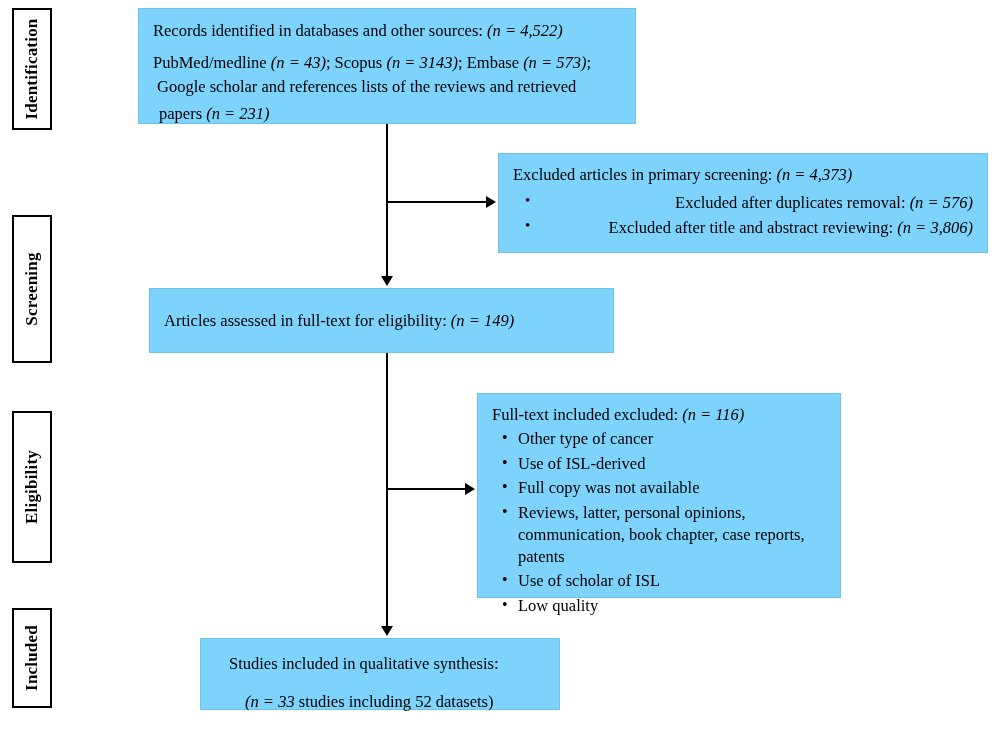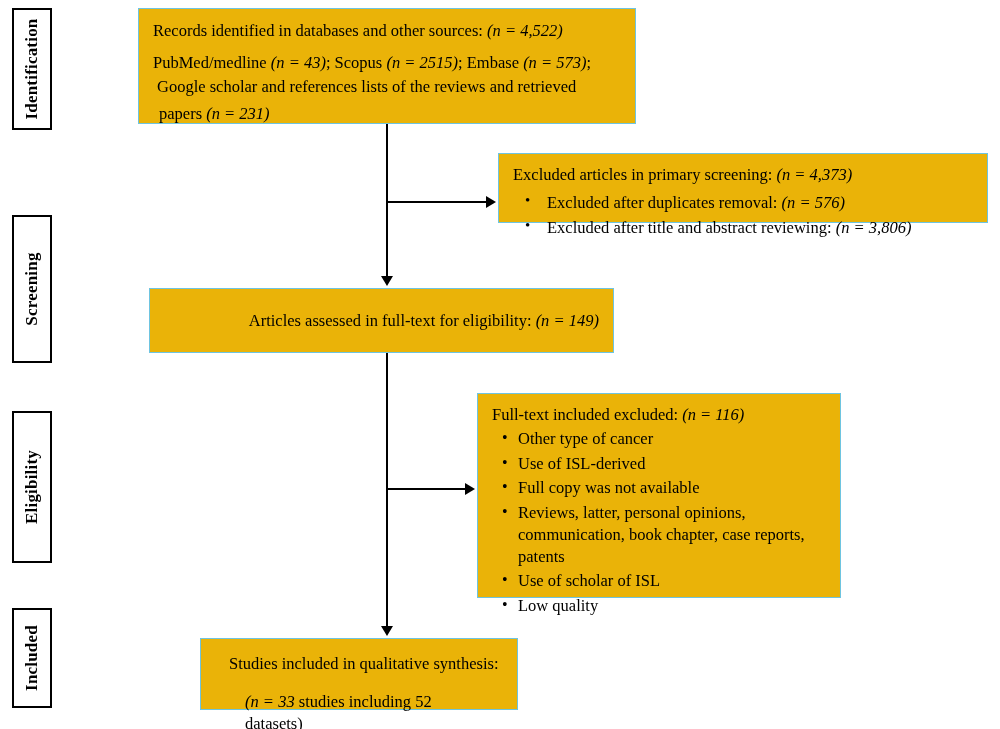--- a/index.html
+++ b/index.html
@@ -37,21 +37,21 @@
     font-weight: bold;
     font-size: 17px;
     letter-spacing: 0.2px;
     font-family: "Liberation Serif", serif;
   }
 
   
   .box {
     position: absolute;
     border: 1.6px solid #6ec4e0;
-    background: #eab308;
+    background: #7dd3fc;
     box-sizing: border-box;
     font-size: 16.5px;
     line-height: 1.32;
     padding: 10px 14px;
   }
   .box .ital { font-style: italic; }
   .box p { margin: 0 0 10px 0; }
   .box p:last-child { margin-bottom: 0; }
 
   ul.bul {
@@ -63,21 +63,21 @@
     position: relative;
     margin-bottom: 3px;
   }
   ul.bul li:before {
     content: "\2022";
     position: absolute;
     left: -16px;
     top: -1px;
     font-size: 16px;
   }
-  ul.bul.wide { padding-left: 34px; }
+  ul.bul.wide { padding-left: 34px; text-align: right; }
   ul.bul.wide li:before { left: -22px; font-size: 15px; }
 
   
   .ln-v, .ln-h {
     position: absolute;
     background: #000000;
   }
   .ln-v { width: 2px; }
   .ln-h { height: 2px; }
   .arw-d, .arw-r {
@@ -115,46 +115,46 @@
   <div class="stage-label" style="left:12px; top:608px; width:40px; height:100px;">
     <span>Included</span>
   </div>
 
   <div class="box" style="left:138px; top:8px; width:498px; height:116px; padding-top:11px;">
     <p>
       <span>Records identified in databases and other sources:</span>
       <span class="ital">(n = 4,522)</span>
     </p>
     <p style="margin-bottom:2px;">
-      <span>PubMed/medline </span><span class="ital">(n = 43)</span><span>; Scopus </span><span class="ital">(n = 2515)</span><span>; Embase </span><span class="ital">(n = 573)</span><span>;</span>
+      <span>PubMed/medline </span><span class="ital">(n = 43)</span><span>; Scopus </span><span class="ital">(n = 3143)</span><span>; Embase </span><span class="ital">(n = 573)</span><span>;</span>
     </p>
     <p style="margin:0 0 2px 4px;">Google scholar and references lists of the reviews and retrieved</p>
     <p style="margin:6px;font-family:Liberation Serif, serif;">
       <span>papers </span><span class="ital">(n = 231)</span>
     </p>
   </div>
 
-  <div class="box" style="left:498px; top:153px; width:490px; height:70px; padding-top:10px;">
+  <div class="box" style="left:498px; top:153px; width:490px; height:100px; padding-top:10px;">
     <p style="margin-bottom:6px;">
       <span>Excluded articles in primary screening:</span>
       <span class="ital">(n = 4,373)</span>
     </p>
     <ul class="bul wide">
       <li>
         <span>Excluded after duplicates removal:</span>
         <span class="ital">(n = 576)</span>
       </li>
       <li>
         <span>Excluded after title and abstract reviewing:</span>
         <span class="ital">(n = 3,806)</span>
       </li>
     </ul>
   </div>
 
-  <div class="box" style="left:149px; top:288px; width:465px; height:65px; display:flex; align-items:center; justify-content:flex-end;">
+  <div class="box" style="left:149px; top:288px; width:465px; height:65px; display:flex; align-items:center; justify-content:flex-start;">
     <span>
       <span>Articles assessed in full-text for eligibility:</span>
       <span class="ital">(n = 149)</span>
     </span>
   </div>
 
   <div class="box" style="left:477px; top:393px; width:364px; height:205px; padding-top:10px;">
     <p style="margin-bottom:2px;">
       <span>Full-text included excluded:</span>
       <span class="ital">(n = 116)</span>
@@ -162,21 +162,21 @@
     <ul class="bul">
       <li>Other type of cancer</li>
       <li>Use of ISL-derived</li>
       <li>Full copy was not available</li>
       <li>Reviews, latter, personal opinions, communication, book chapter, case reports, patents</li>
       <li>Use of scholar of ISL</li>
       <li>Low quality</li>
     </ul>
   </div>
 
-  <div class="box" style="left:200px; top:638px; width:318px; height:72px; padding-top:14px; padding-left:28px;">
+  <div class="box" style="left:200px; top:638px; width:360px; height:72px; padding-top:14px; padding-left:28px;">
     <p style="margin-bottom:3px;">Studies included in qualitative synthesis:</p>
     <p style="margin:16px;">
       <span class="ital">(n = 33</span><span> studies including 52 datasets)</span>
     </p>
   </div>
 
   <div class="ln-v" style="left:386px; top:124px; height:152px;"></div>
   <div class="arw-d" style="left:381px; top:276px;"></div>
 
   <div class="ln-h" style="left:386px; top:201px; width:100px;"></div>

